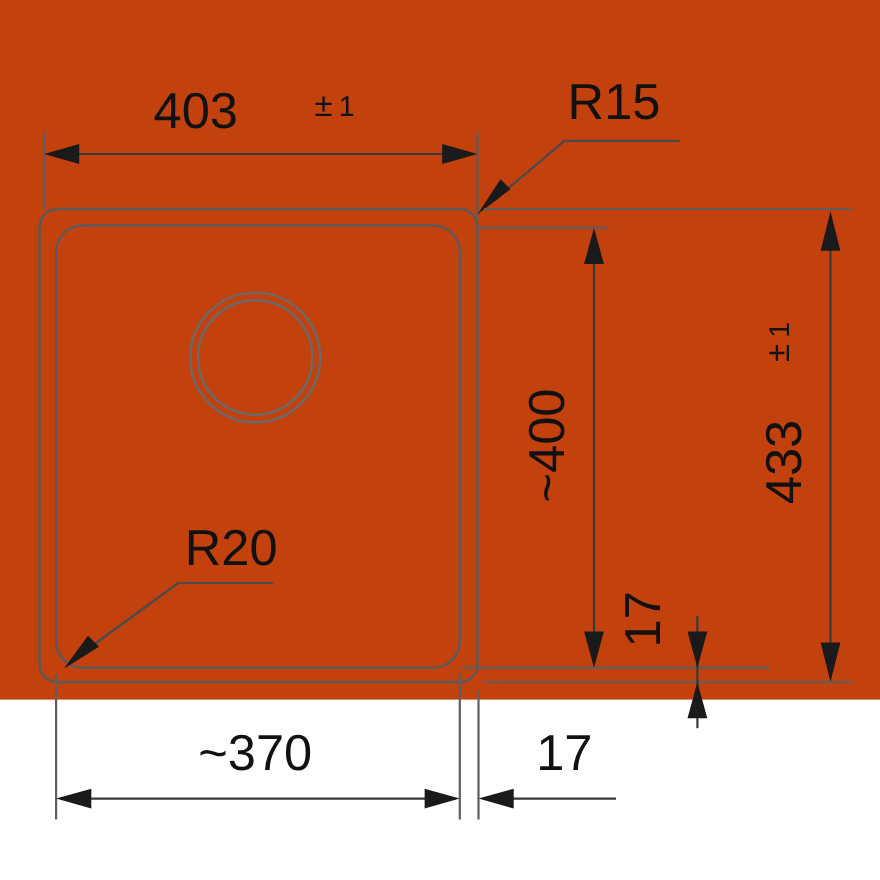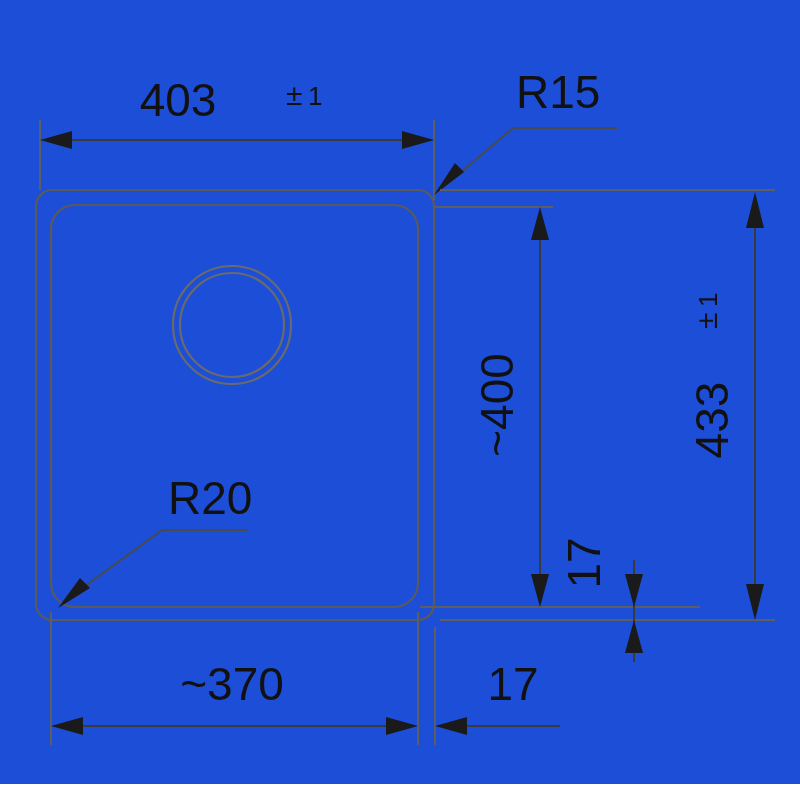--- a/index.html
+++ b/index.html
@@ -10,22 +10,22 @@
   }
   body {
     width: 800px;
     height: 800px;
     overflow: hidden;
     font-family: "Liberation Sans", sans-serif;
   }
   #drawing-root {
     position: relative;
     width: 800px;
-    height: 784px;
-    background: #1d4ed8;
+    height: 636px;
+    background: #c2410c;
   }
   svg#tech-drawing {
     display: block;
     width: 800px;
     height: 800px;
   }
   .part-line {
     fill: none;
     stroke: #5a5a5a;
     stroke-width: 2.2;

